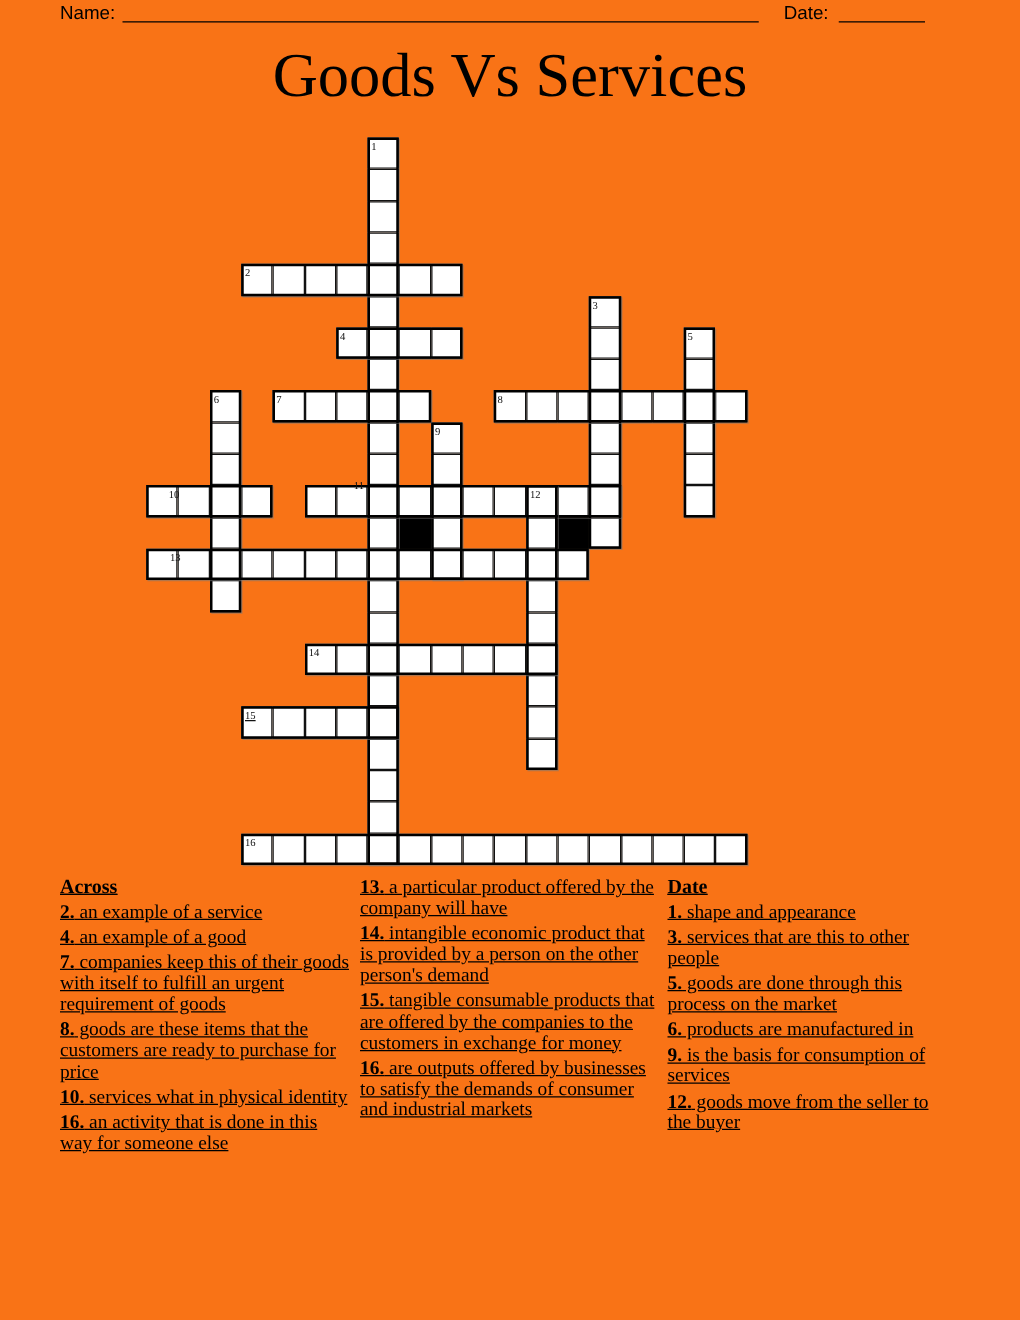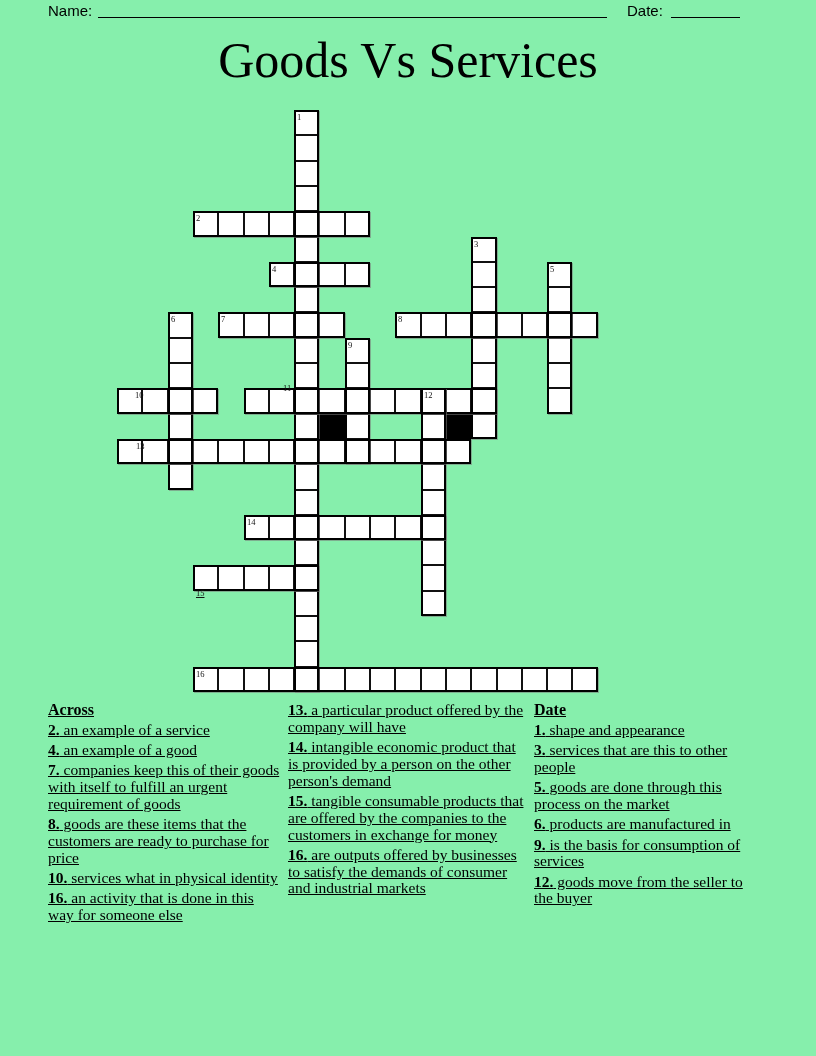--- a/index.html
+++ b/index.html
@@ -1,16 +1,16 @@
 <!DOCTYPE html>
 <html><head>
 <meta charset="utf-8">
 <style>
   html,body{margin:0;padding:0;background:#ffffff;}
-  .page{position:relative;width:816px;height:1056px;background:#86efac;overflow:hidden;
+  .page{position:relative;width:816px;height:1056px;background:#f97316;overflow:hidden;
         font-family:"Liberation Serif",serif;color:#000;}
 
   
   .topbar{position:absolute;left:0;top:0;width:816px;height:24px;
           font-family:"Liberation Sans",sans-serif;font-size:15px;}
   .nd-label{position:absolute;top:2px;color:#000;}
   .write-line{position:absolute;border-bottom:1.5px solid #000;height:15px;top:2px;}
 
   
   .title{position:absolute;left:0;top:34px;width:816px;text-align:center;
@@ -193,21 +193,21 @@
       <span class="cellnum" style="left: 433px; top: 155px;">5</span>
       <span class="cellnum" style="left: 54px; top: 205px;">6</span>
       <span class="cellnum" style="left: 104px; top: 205px;">7</span>
       <span class="cellnum" style="left: 281px; top: 205px;">8</span>
       <span class="cellnum" style="left: 231px; top: 231px;">9</span>
       <span class="cellnum" style="left: 3px; top: 281px; padding-left: 15px;">10</span>
       <span class="cellnum" style="left: 130px; top: 274px; padding-left: 36px;">11</span>
       <span class="cellnum" style="left: 307px; top: 281px;">12</span>
       <span class="cellnum" style="left: 3px; top: 332px; margin-left: 16px;">13</span>
       <span class="cellnum" style="left: 130px; top: 408px;">14</span>
-      <span class="cellnum" style="left: 79px; top: 479px; text-decoration: underline;">15</span>
+      <span class="cellnum" style="left: 79px; top: 458px; text-decoration: underline;">15</span>
       <span class="cellnum" style="left: 79px; top: 560px;">16</span>
     </div>
 
   <div class="clue-col" style="left:48px;width:232px;">
     <p class="clue-header">Across</p>
     <div id="across-list">
         <p class="clue"><b>2.</b> an example of a service</p>
         <p class="clue"><b>4.</b> an example of a good</p>
         <p class="clue"><b>7.</b> companies keep this of their goods with itself to fulfill an urgent requirement of goods</p>
         <p class="clue"><b>8.</b> goods are these items that the customers are ready to purchase for price</p>

